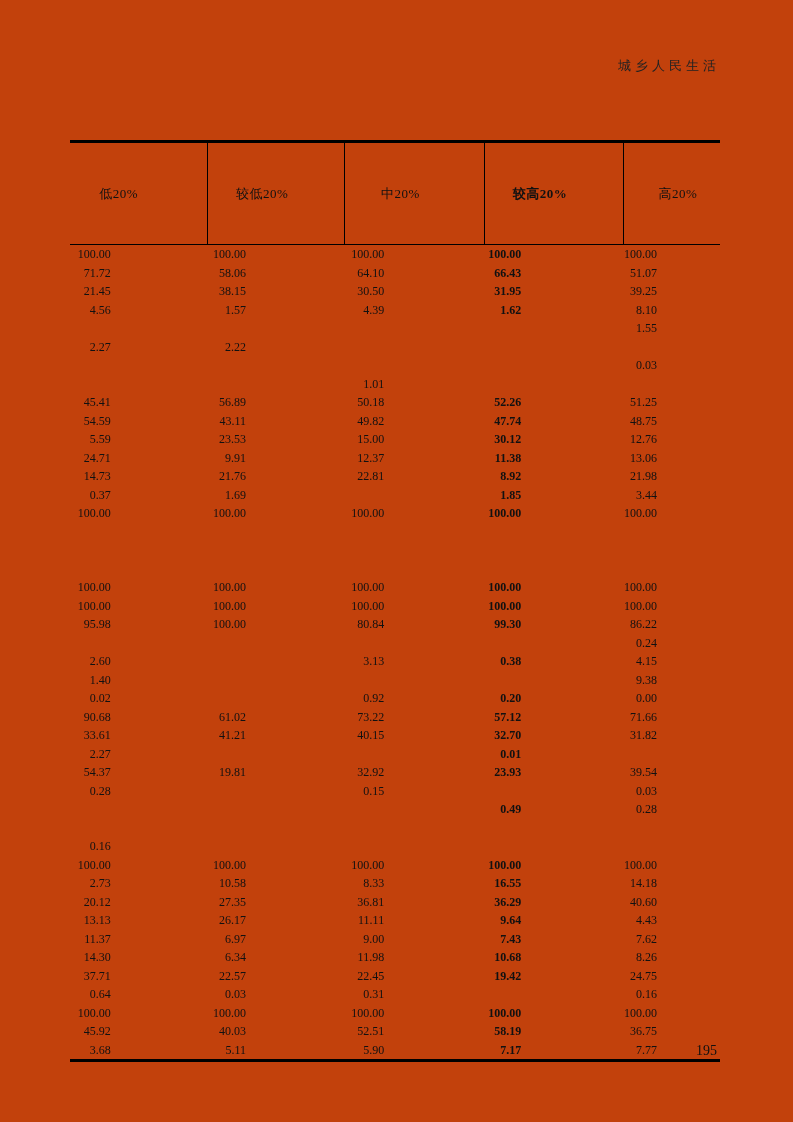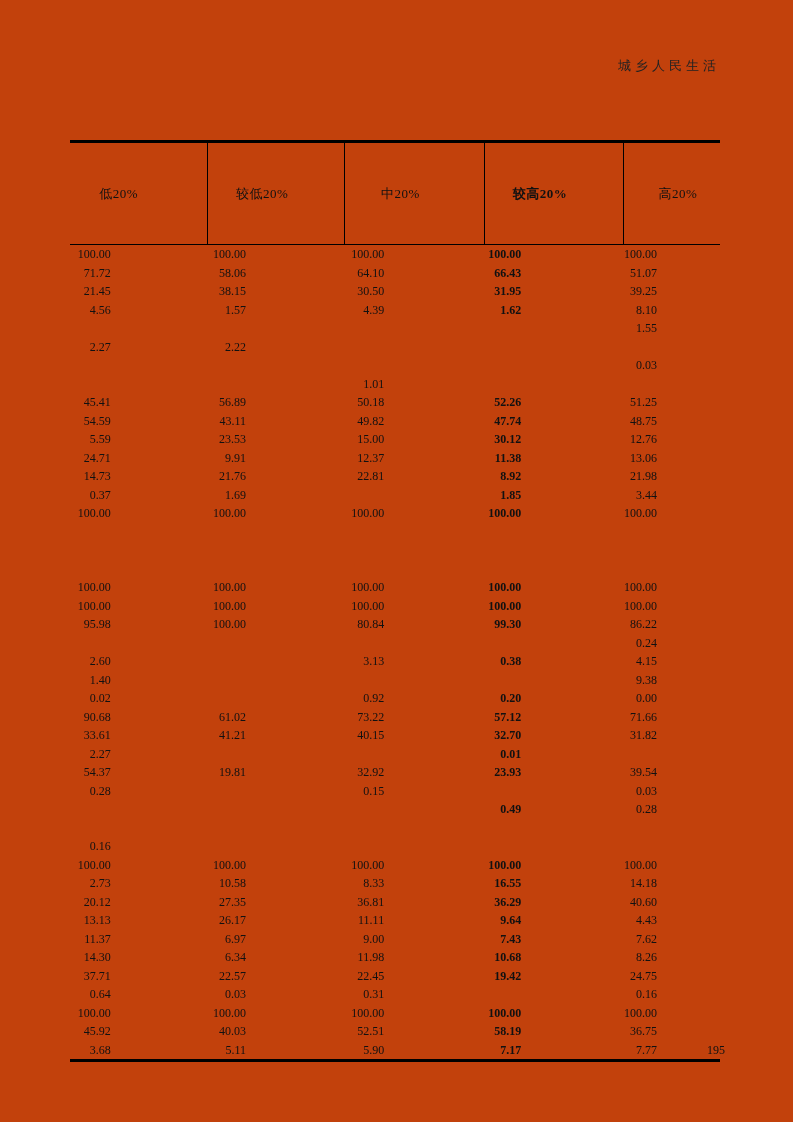--- a/index.html
+++ b/index.html
@@ -70,22 +70,22 @@
     color: #111111;
   }
   .c0 { width: 133px; }
   .c1 { width: 127px; }
   .c2 { width: 132px; }
   .c3 { width: 130px; font-weight: bold; }
   .c4 { width: 128px; }
   .page-number {
     position: absolute;
     top: 1043px;
-    right: 68px;
-    font-size: 12px;
+    right: 76px;
+    font-size: 14px;
     color: #111111;
   }
 </style>
 </head>
 <body>
 
 <div class="page">
   <div class="running-head">城乡人民生活</div>
 
   <div class="data-table">

